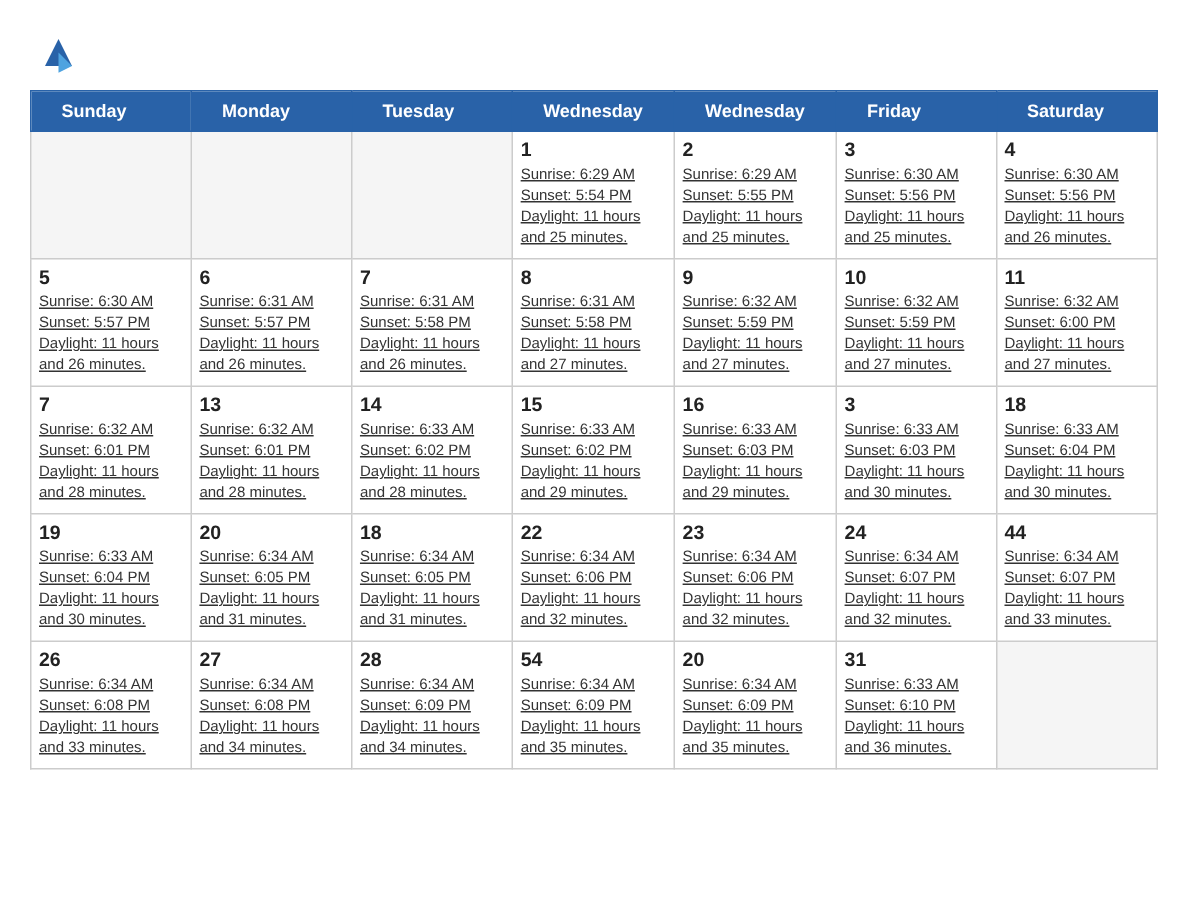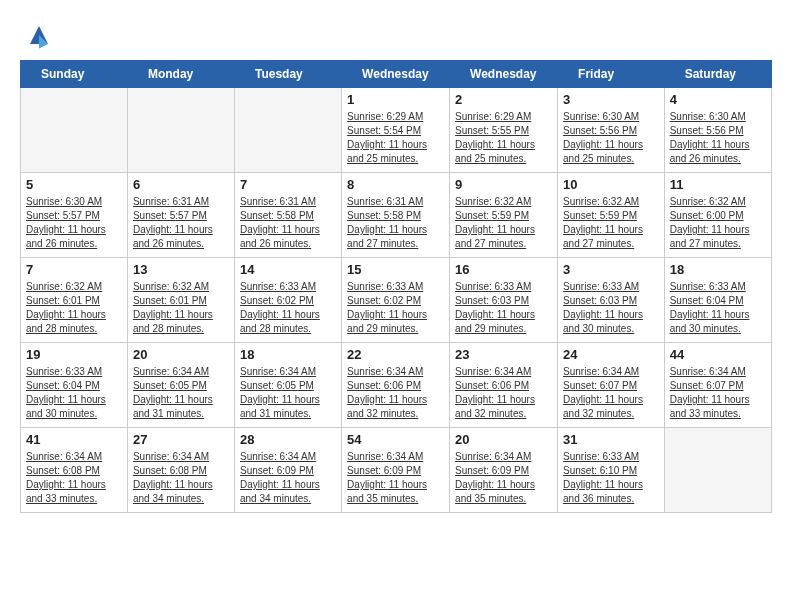--- a/index.html
+++ b/index.html
@@ -228,21 +228,21 @@
           <span class="day-number">24</span>
           <div class="day-info">Sunrise: 6:34 AM<br>Sunset: 6:07 PM<br>Daylight: 11 hours and 32 minutes.</div>
         </td>
         <td>
           <span class="day-number">44</span>
           <div class="day-info">Sunrise: 6:34 AM<br>Sunset: 6:07 PM<br>Daylight: 11 hours and 33 minutes.</div>
         </td>
       </tr>
       <tr class="week-row">
         <td>
-          <span class="day-number">41</span>
+          <span class="day-number">26</span>
           <div class="day-info">Sunrise: 6:34 AM<br>Sunset: 6:08 PM<br>Daylight: 11 hours and 33 minutes.</div>
         </td>
         <td>
           <span class="day-number">27</span>
           <div class="day-info">Sunrise: 6:34 AM<br>Sunset: 6:08 PM<br>Daylight: 11 hours and 34 minutes.</div>
         </td>
         <td>
           <span class="day-number">28</span>
           <div class="day-info">Sunrise: 6:34 AM<br>Sunset: 6:09 PM<br>Daylight: 11 hours and 34 minutes.</div>
         </td>

